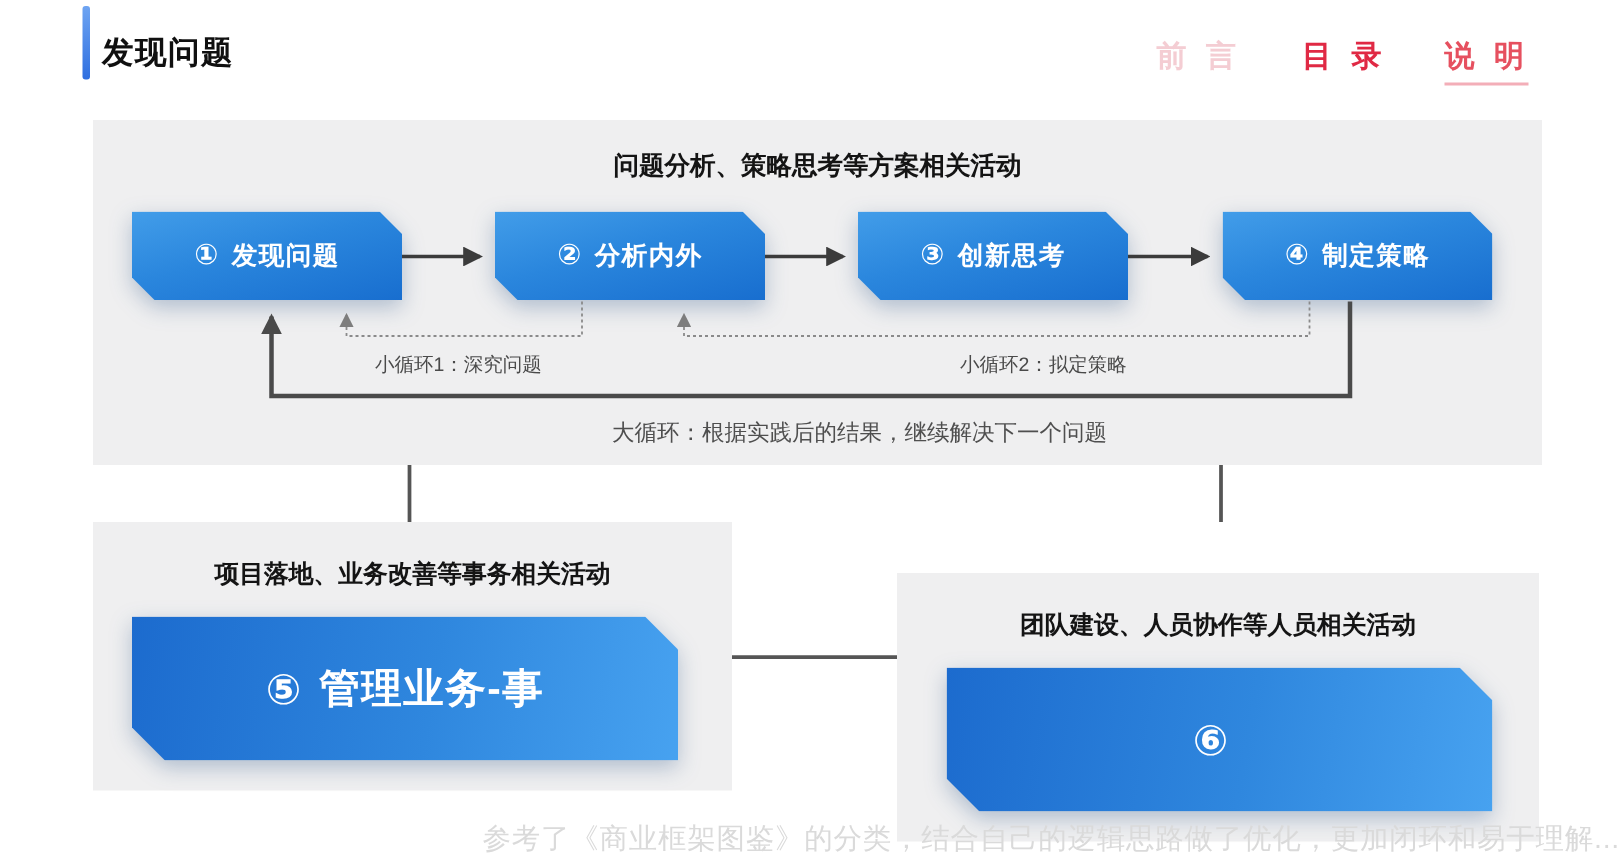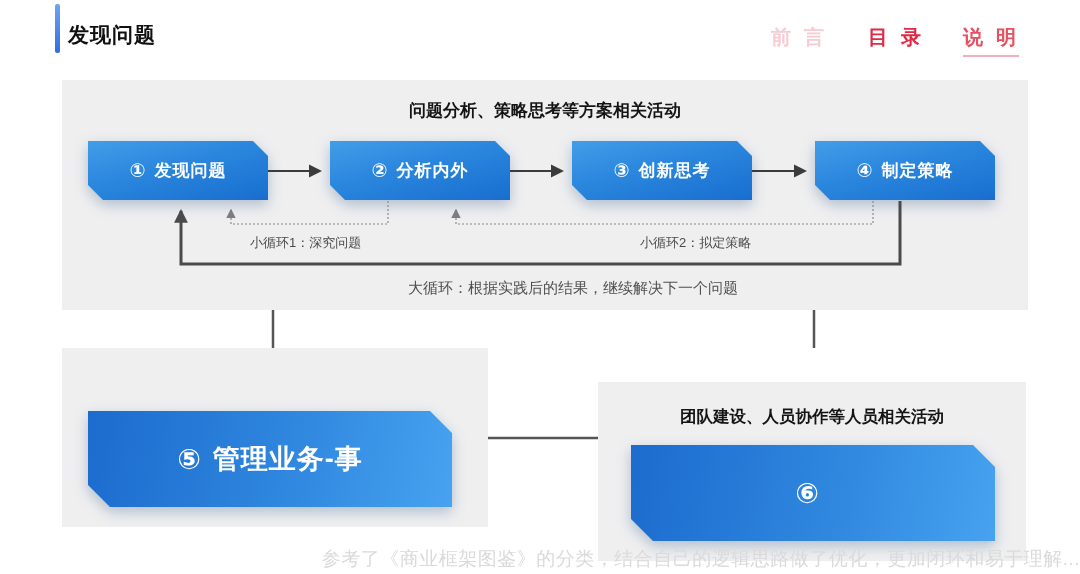--- a/index.html
+++ b/index.html
@@ -138,20 +138,21 @@
         <span class="step-label">制定策略</span>
       </div>
     </div>
 
     <div class="loop-label loop1-label">小循环1：深究问题</div>
     <div class="loop-label loop2-label">小循环2：拟定策略</div>
     <div class="loop-label bigloop-label">大循环：根据实践后的结果，继续解决下一个问题</div>
   </section>
 
   <section class="panel bottom-left">
+    <div class="panel-title">项目落地、业务改善等事务相关活动</div>
     <div class="shape-wrap b5">
       <div class="big-box">
         <span class="big-num">⑤</span>
         <span class="big-label">管理业务-事</span>
       </div>
     </div>
   </section>
 
   <section class="panel bottom-right">
     <div class="panel-title">团队建设、人员协作等人员相关活动</div>

